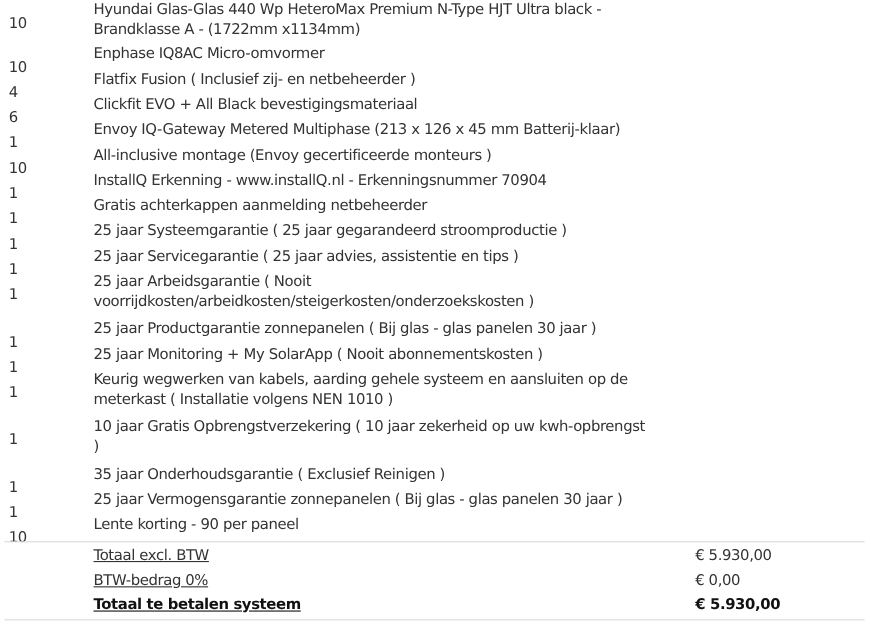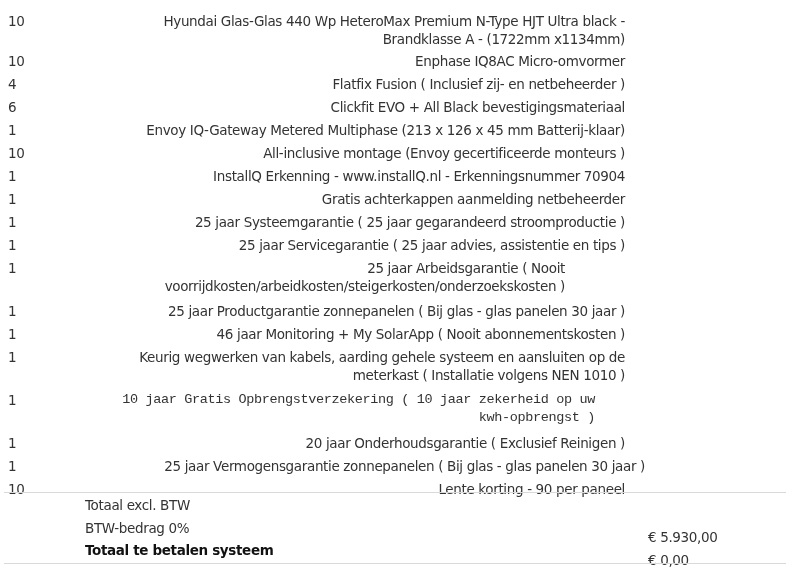--- a/index.html
+++ b/index.html
@@ -6,25 +6,25 @@
     body {
       width: 800px; height: 568px; overflow: hidden; position: relative;
       font-family: "DejaVu Sans", sans-serif;
       color: #333333;
       font-size: 13.5px;
       letter-spacing: -0.35px;
     }
     #quote { position: absolute; left: 0; top: 0; width: 800px; }
     .row { position: absolute; left: 0; width: 800px; }
     .qty { position: absolute; left: 8px; top: 12px; line-height: 18px; }
-    .desc { position: absolute; left: 85px; top: 12px; width: 540px; line-height: 18px; text-align: right; }
+    .desc { position: absolute; left: 85px; top: 0; width: 540px; line-height: 18px; }
     .divider { position: absolute; left: 4px; width: 782px; height: 1px; background: #d9d9d9; }
     .trow { position: absolute; left: 0; width: 800px; line-height: 18px; }
-    .tlabel { position: absolute; left: 85px; }
-    .tval { position: absolute; left: 648px; margin-top: 32px; }
+    .tlabel { position: absolute; left: 85px; text-decoration: underline; }
+    .tval { position: absolute; left: 632px; }
     .bold { font-weight: bold; color: #111111; }
   </style>
 </head>
 <body>
 
 <div id="quote">
   <div class="row" style="top:0px;">
     <span class="qty">10</span>
     <span class="desc">Hyundai Glas-Glas 440 Wp HeteroMax Premium N-Type HJT Ultra black - Brandklasse A - (1722mm x1134mm)</span>
   </div>
@@ -67,33 +67,33 @@
   <div class="row" style="top:247px;">
     <span class="qty">1</span>
     <span class="desc" style="width:480px;">25 jaar Arbeidsgarantie ( Nooit voorrijdkosten/arbeidkosten/steigerkosten/onderzoekskosten )</span>
   </div>
   <div class="row" style="top:290px;">
     <span class="qty">1</span>
     <span class="desc">25 jaar Productgarantie zonnepanelen ( Bij glas - glas panelen 30 jaar )</span>
   </div>
   <div class="row" style="top:313px;">
     <span class="qty">1</span>
-    <span class="desc">46 jaar Monitoring + My SolarApp ( Nooit abonnementskosten )</span>
+    <span class="desc">25 jaar Monitoring + My SolarApp ( Nooit abonnementskosten )</span>
   </div>
   <div class="row" style="top:336px;">
     <span class="qty">1</span>
     <span class="desc">Keurig wegwerken van kabels, aarding gehele systeem en aansluiten op de meterkast ( Installatie volgens NEN 1010 )</span>
   </div>
   <div class="row" style="top:379px;">
     <span class="qty">1</span>
-    <span class="desc" style="width:510px;font-family:Liberation Mono, monospace;">10 jaar Gratis Opbrengstverzekering ( 10 jaar zekerheid op uw kwh-opbrengst )</span>
+    <span class="desc" style="width:510px;">10 jaar Gratis Opbrengstverzekering ( 10 jaar zekerheid op uw kwh-opbrengst )</span>
   </div>
   <div class="row" style="top:422px;">
     <span class="qty">1</span>
-    <span class="desc">20 jaar Onderhoudsgarantie ( Exclusief Reinigen )</span>
+    <span class="desc">35 jaar Onderhoudsgarantie ( Exclusief Reinigen )</span>
   </div>
   <div class="row" style="top:445px;">
     <span class="qty">1</span>
     <span class="desc" style="width:560px;">25 jaar Vermogensgarantie zonnepanelen ( Bij glas - glas panelen 30 jaar )</span>
   </div>
   <div class="row" style="top:468px;">
     <span class="qty">10</span>
     <span class="desc">Lente korting - 90 per paneel</span>
   </div>
 

